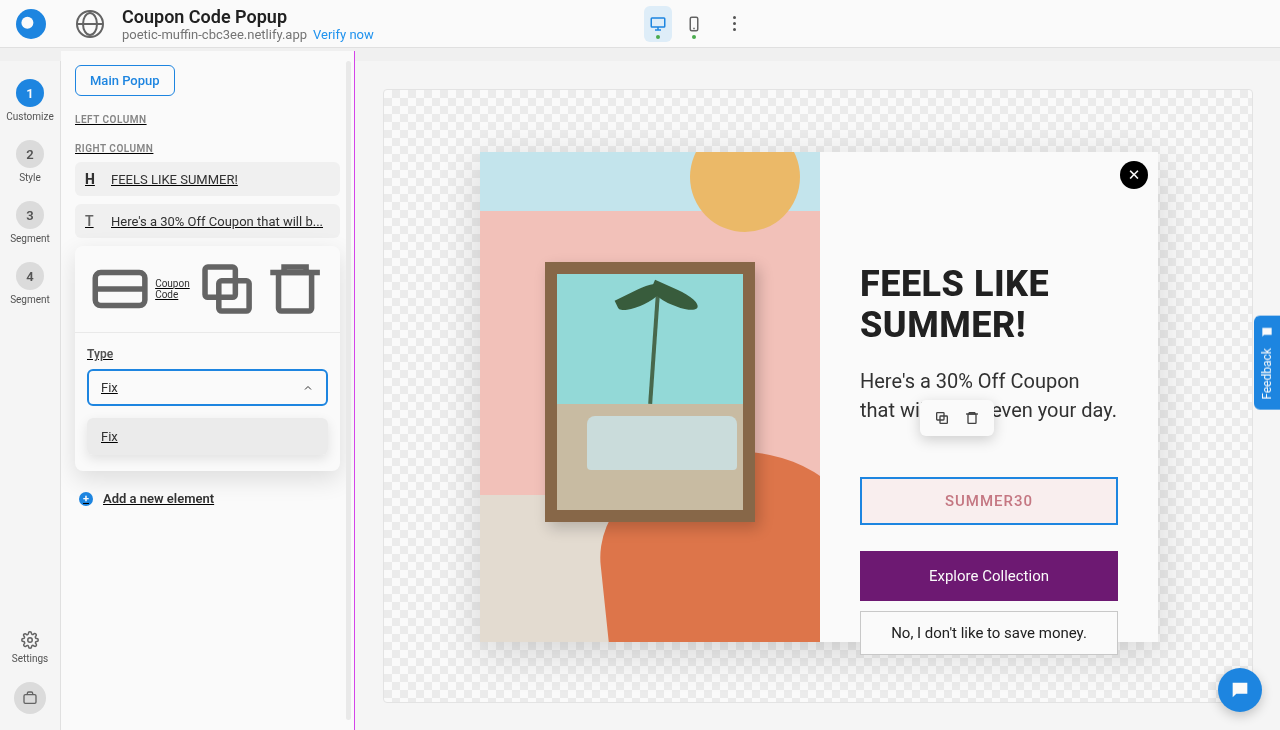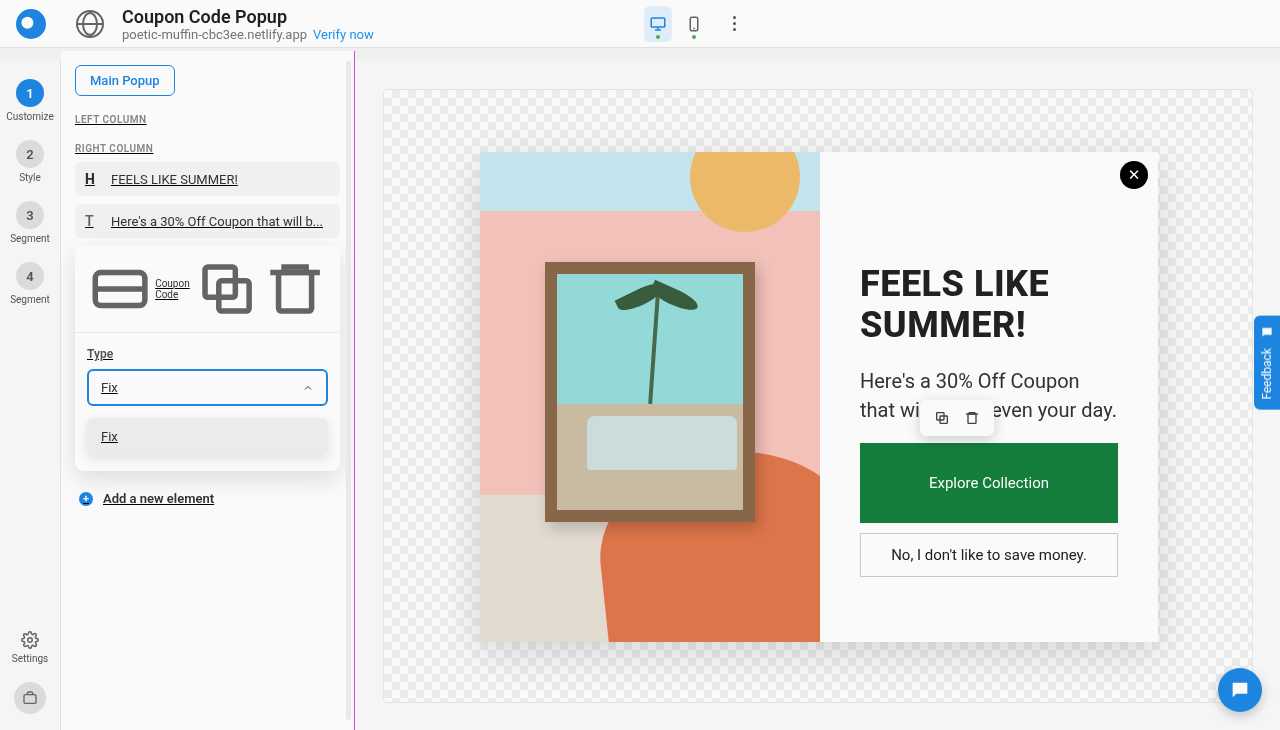--- a/index.html
+++ b/index.html
@@ -80,21 +80,21 @@
 .van{position:absolute;left:30px;bottom:40px;width:150px;height:54px;background:#cfe1e0;border-radius:8px 8px 4px 4px;}
 .wave{position:absolute;right:-40px;bottom:-10px;width:260px;height:200px;background:#e2784c;border-radius:50% 50% 0 0;transform:rotate(-6deg);}
 .popup-right { flex:1; padding: 46px 40px 30px 40px; position:relative;}
 .close-btn { position:absolute; right:-8px; top:9px; width:28px;height:28px;border-radius:50%;background:#000;color:#fff;display:flex;align-items:center;justify-content:center;font-size:15px;cursor:pointer;}
 .close-btn{ right:10px; }
 .headline { font-size: 36px; font-weight: 800; color: #222; line-height: 1.15; letter-spacing:0.5px; margin-top:66px;}
 .subline { font-size: 20px; color: #333; margin-top: 20px; line-height:1.45;}
 .sel-toolbar{ position:absolute; left:100px; top:248px; background:#fff; border-radius:6px; box-shadow:0 4px 14px rgba(0,0,0,.18); display:flex; gap:14px; padding:10px 14px;}
 .sel-toolbar svg{width:16px;height:16px;color:#444;}
 .coupon-box { margin-top: 52px; border: 2px dashed #1e88e5; background:#fef3f3; color:#c97a85; text-align:center; padding: 13px; font-size:15px; letter-spacing:1px; font-weight:500; outline:2px solid #1e88e5; outline-offset:-2px;}
-.explore-btn { margin-top: 18px; width:100%; padding:31px; background:#15803d; color:#fff; border:none; font-size:15px; cursor:pointer;}
+.explore-btn { margin-top: 26px; width:100%; padding:16px; background:#701a75; color:#fff; border:none; font-size:15px; cursor:pointer;}
 .decline-btn { margin-top: 10px; width:100%; padding:12px; background:#fff; color:#222; border:1px solid #ccc; font-size:15px; cursor:pointer;}
 
 
 .feedback-tab { position: fixed; right: 0; top: 316px; background:#1e88e5; color:#fff; padding: 10px 6px; writing-mode: vertical-rl; transform: rotate(180deg); font-size:12px; border-radius:0 6px 6px 0; display:flex; align-items:center; gap:8px; cursor:pointer;}
 .feedback-tab svg{width:14px;height:14px; transform:rotate(180deg);}
 .chat-bubble { position: fixed; right: 18px; bottom: 18px; width: 44px; height:44px; border-radius:50%; background:#1e88e5; display:flex; align-items:center; justify-content:center; cursor:pointer; box-shadow:0 4px 12px rgba(0,0,0,.2);}
 .chat-bubble svg{width:22px;height:22px;color:#fff;}
 
 
 .dim { position:absolute; inset:0; background:rgba(0,0,0,0.02); pointer-events:none;}
@@ -248,20 +248,21 @@
           <svg viewBox="0 0 24 24" fill="none" stroke="currentColor" stroke-width="2">
               <rect x="9" y="9" width="11" height="11" rx="1"></rect>
               <rect x="4" y="4" width="11" height="11" rx="1"></rect>
             </svg>
           <svg viewBox="0 0 24 24" fill="none" stroke="currentColor" stroke-width="2">
               <path d="M3 6h18"></path>
               <path d="M8 6V4h8v2"></path>
               <rect x="6" y="6" width="12" height="14" rx="1"></rect>
             </svg>
         </div>
+        <div class="coupon-box">SUMMER30</div>
         <button class="explore-btn">Explore Collection</button>
         <button class="decline-btn">No, I don't like to save money.</button>
       </div>
     </div>
   </div>
 </div>
 
 <div class="feedback-tab">
   <span>Feedback</span>
   <svg viewBox="0 0 24 24" fill="#fff">

